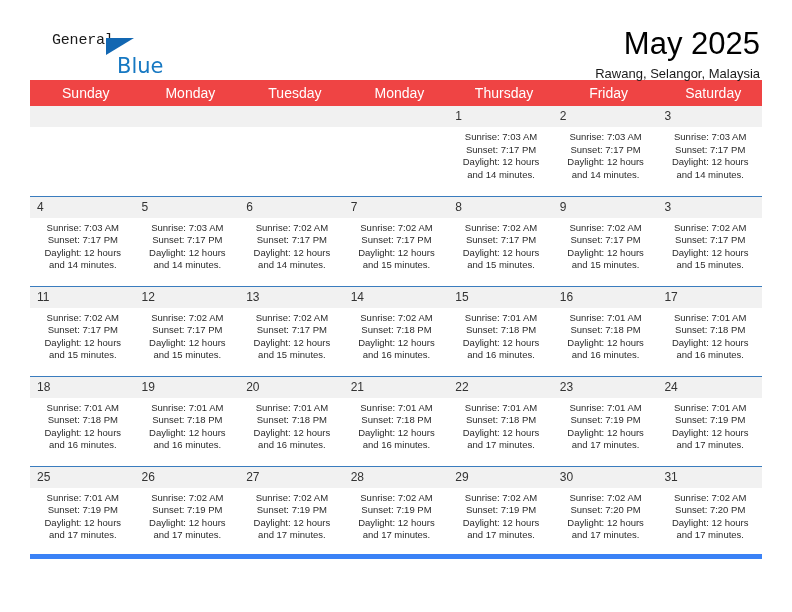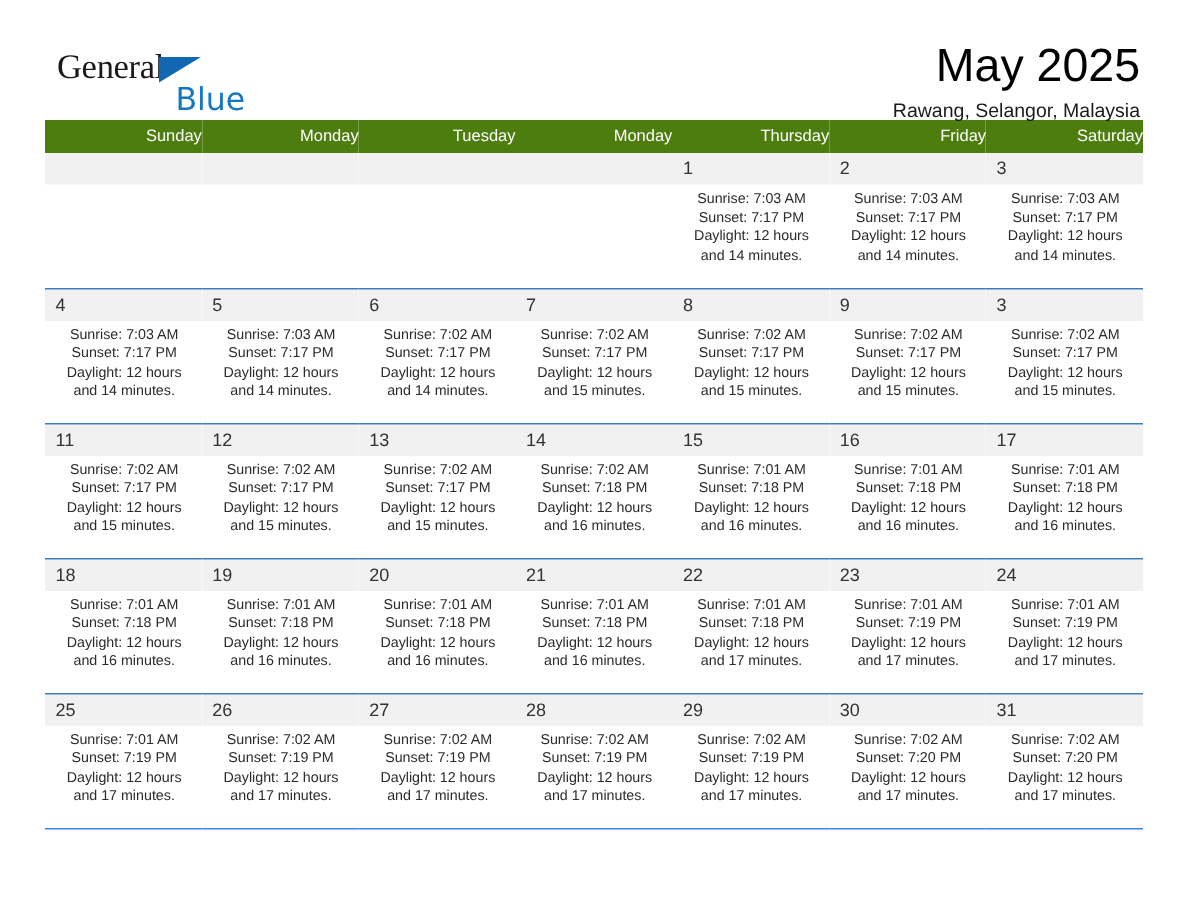--- a/index.html
+++ b/index.html
@@ -33,26 +33,26 @@
     box-sizing: border-box;
   }
   .brand {
     position: relative;
     width: 140px;
     height: 56px;
     flex: 0 0 auto;
   }
   .brand-general {
     position: absolute;
-    left: 8px;
+    left: 22px;
     top: 2px;
-    font-size: 23px;
+    font-size: 15px;
     letter-spacing: -0.2px;
     color: #1a1a1a;
-    font-family: Liberation Serif, serif;
+    font-family: Liberation Mono, monospace;
     font-weight: 400;
   }
   .brand-triangle {
     position: absolute;
     left: 76px;
     top: 8px;
     width: 0;
     height: 0;
     border-left: 28px solid #1267b2;
     border-bottom: 17px solid transparent;
@@ -88,41 +88,41 @@
   }
 
   
   .calendar {
     margin-top: 8px;
     width: 732px;
     border-collapse: collapse;
     table-layout: fixed;
   }
   .calendar th {
-    background: #4d7c0f;
+    background: #ef4444;
     color: #ffffff;
-    font-size: 11px;
+    font-size: 14px;
     font-weight: 400;
-    text-align: right;
+    text-align: center;
     padding: 5px 0 5px 7px;
     height: 20px;
     box-sizing: border-box;
     border: none;
   }
   .calendar td {
     vertical-align: top;
     padding: 0;
     border: none;
     border-bottom: 1px solid #3a7cbe;
     height: 90px;
     box-sizing: border-box;
     background: #ffffff;
   }
   .calendar tr.week:last-child td {
-    border-bottom: 1px solid #3b82f6;
+    border-bottom: 5px solid #3b82f6;
   }
   .daynum {
     background: #f1f1f1;
     font-size: 12px;
     color: #333333;
     line-height: 15px;
     padding: 3px 0 3px 7px;
     height: 21px;
     box-sizing: border-box;
   }

